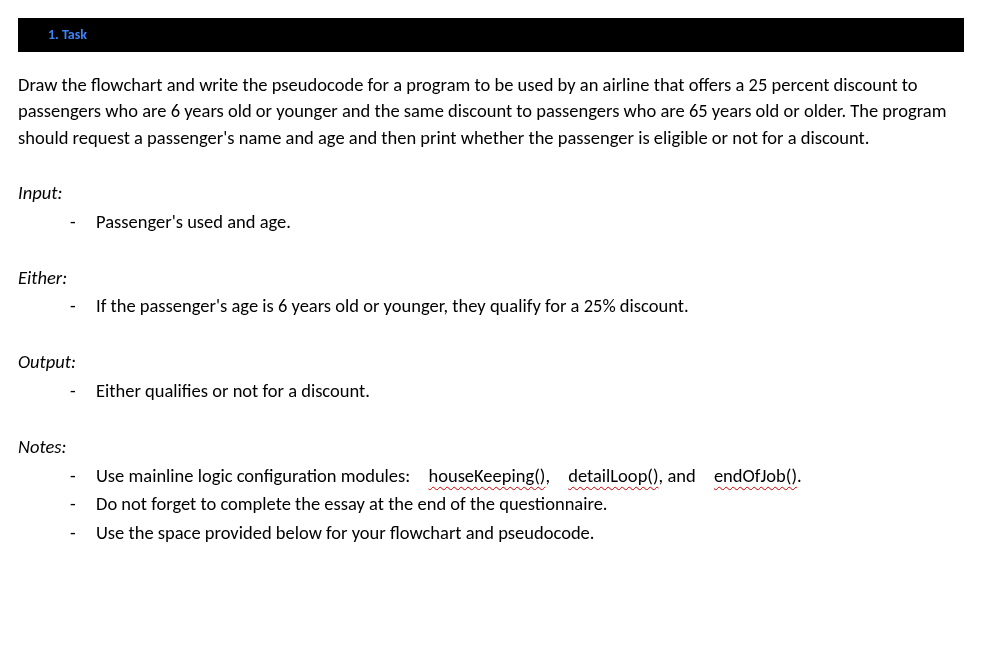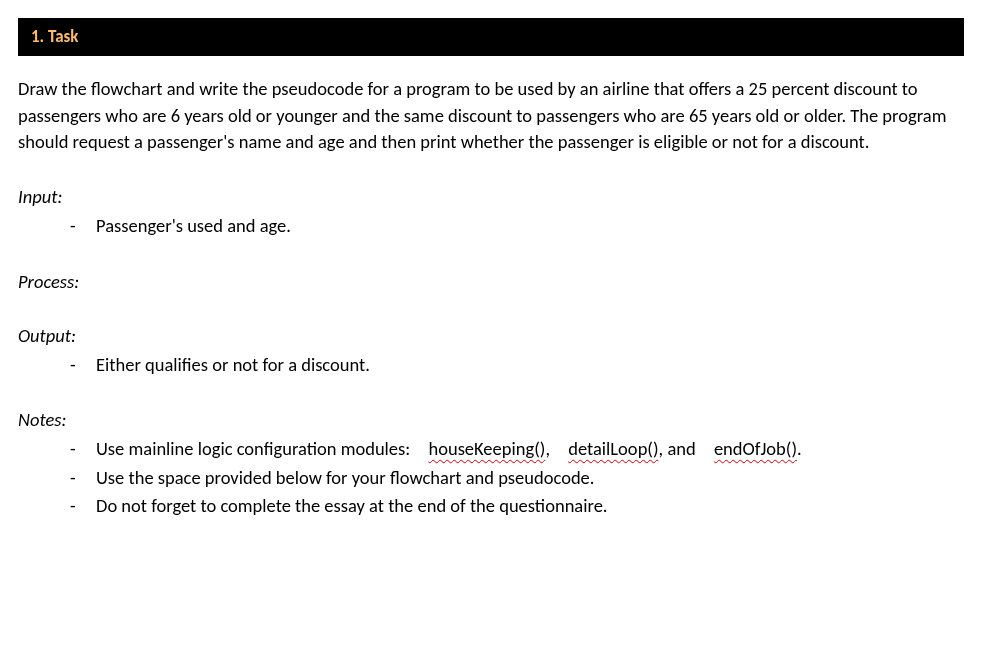--- a/index.html
+++ b/index.html
@@ -12,25 +12,25 @@
       background: #ffffff;
       width: 982px;
       height: 655px;
       padding: 18px;
       color: #000;
       font-size: 18.5px;
       line-height: 1.4;
     }
     .task-header {
       background: #000000;
-      color: #fdba74;
+      color: #3b82f6;
       font-weight: bold;
-      padding: 7px 13px;
+      padding: 7px 30px;
       margin-bottom: 20px;
-      font-size: 17px;
+      font-size: 14px;
     }
     .intro-para {
       margin-bottom: 26px;
       line-height: 1.45;
     }
     .section-label {
       margin-bottom: 2px;
       margin-top: 28px;
       font-style: italic;
     }
@@ -66,27 +66,28 @@
   <span>1. Task</span>
 </div>
 
 <p class="intro-para">Draw the flowchart and write the pseudocode for a program to be used by an airline that offers a 25 percent discount to passengers who are 6 years old or younger and the same discount to passengers who are 65 years old or older. The program should request a passenger's name and age and then print whether the passenger is eligible or not for a discount.</p>
 
 <p class="section-label">Input:</p>
 <ul class="bullet-list">
   <li>Passenger's used and age.</li>
 </ul>
 
-<p class="section-label">Process:</p>
+<p class="section-label">Either:</p>
 <ul class="bullet-list">
+  <li>If the passenger's age is 6 years old or younger, they qualify for a 25% discount.</li>
 </ul>
 
 <p class="section-label">Output:</p>
 <ul class="bullet-list">
   <li>Either qualifies or not for a discount.</li>
 </ul>
 
 <p class="section-label">Notes:</p>
 <ul class="bullet-list">
   <li><span>Use mainline logic configuration modules: </span><span class="wavy">houseKeeping()</span><span>, </span><span class="wavy">detailLoop()</span><span>, and </span><span class="wavy">endOfJob()</span><span>.</span></li>
+  <li>Do not forget to complete the essay at the end of the questionnaire.</li>
   <li>Use the space provided below for your flowchart and pseudocode.</li>
-  <li>Do not forget to complete the essay at the end of the questionnaire.</li>
 </ul>
 
 </body></html>

